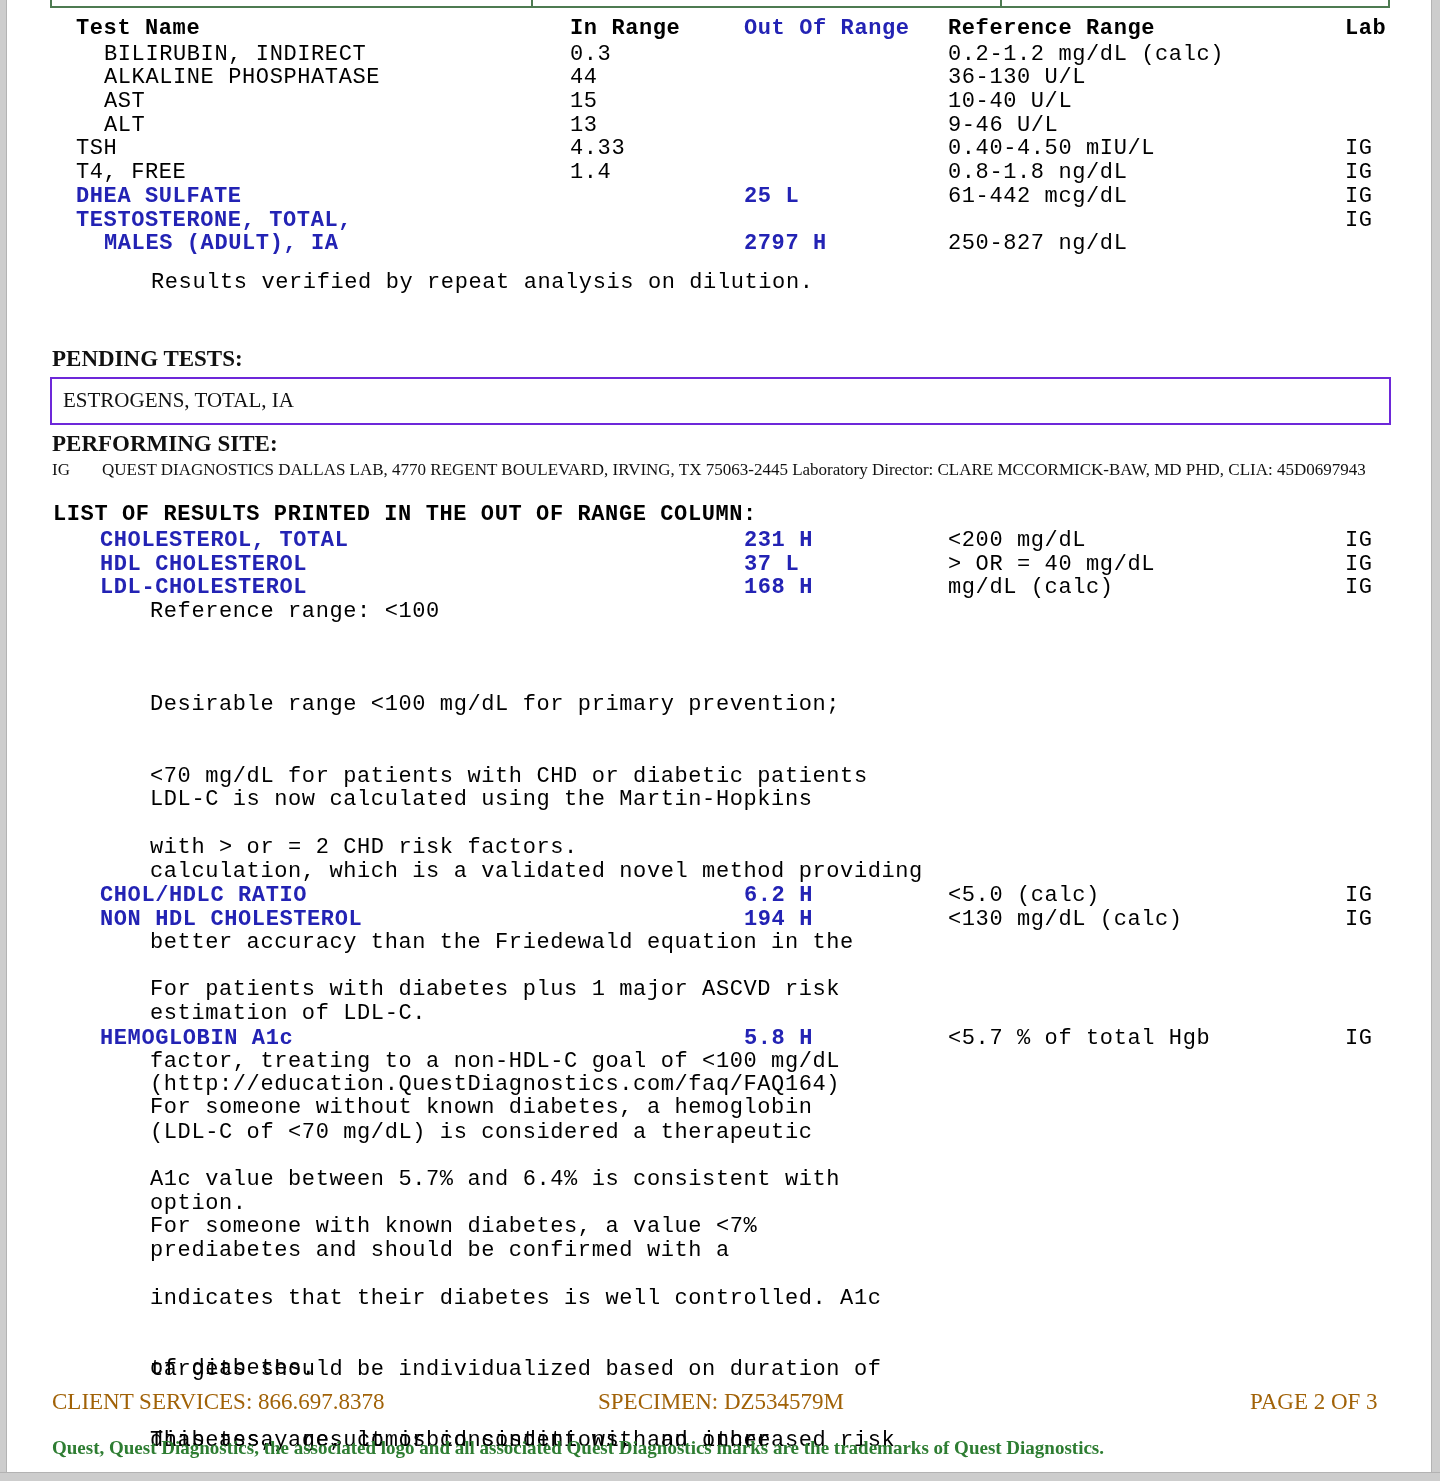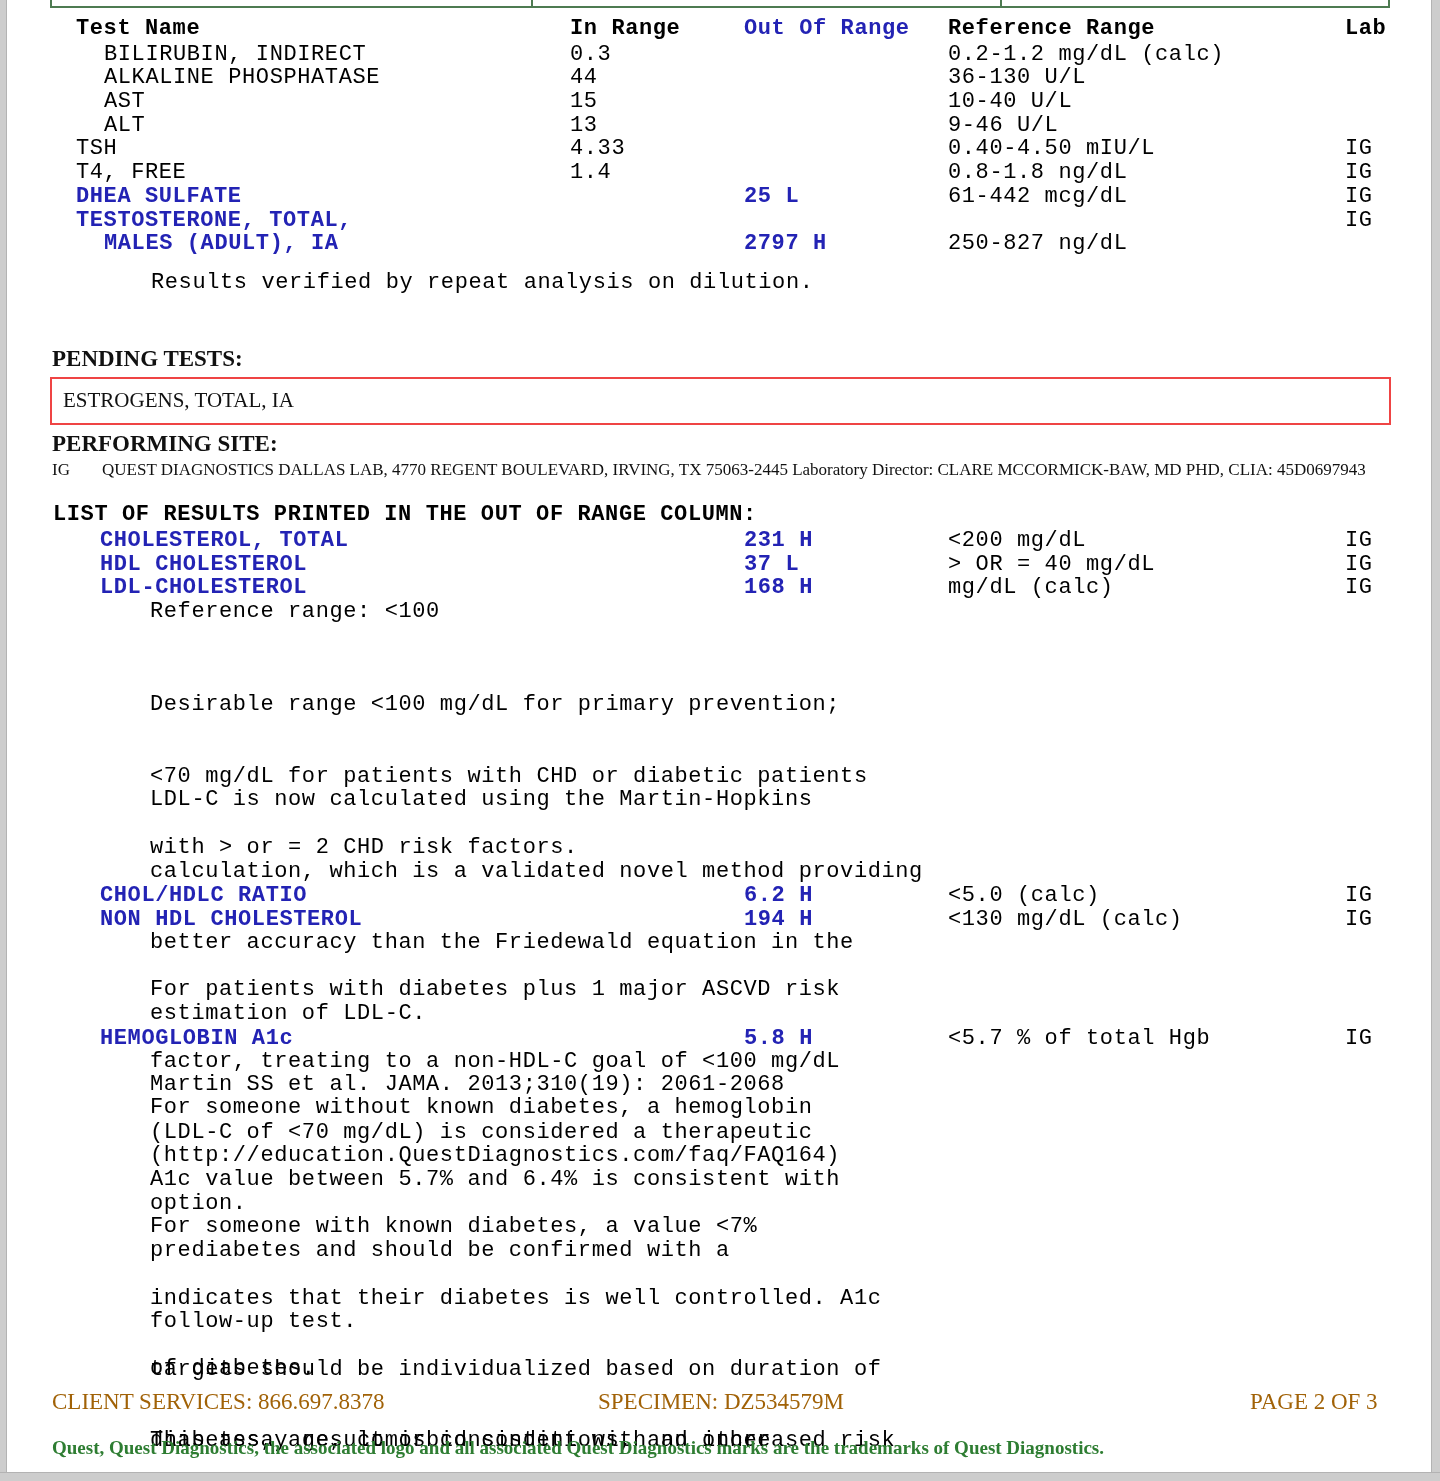--- a/index.html
+++ b/index.html
@@ -19,21 +19,21 @@
   .trow{position:absolute;left:0;width:1432px;height:24px;}
   .cell{position:absolute;top:0;}
   .c1 {left:76px;}  .c1i{left:104px;}
   .c2 {left:570px;} .c3 {left:744px;}
   .c4 {left:948px;} .c5 {left:1345px;}
   .b1 {left:100px;}
   .noteblock{position:absolute;left:150px;line-height:23.7px;}
   .noteblock div{height:23.7px;}
   
   .sectitle{position:absolute;left:52px;font-weight:bold;font-size:23px;color:#111;}
-  .pendbox{position:absolute;left:50px;top:377px;width:1337px;height:44px;border:2px solid #ef4444;background:#fff;}
+  .pendbox{position:absolute;left:50px;top:377px;width:1337px;height:44px;border:2px solid #6d28d9;background:#fff;}
   .pendbox span{position:absolute;left:11px;top:9px;font-size:21px;color:#111;}
   .perfline{position:absolute;top:460px;font-size:17px;color:#111;}
   
   .footitem{position:absolute;font-size:23px;color:#a16207;}
   .trademark{position:absolute;left:52px;top:1437px;font-weight:bold;font-size:19px;}
   
   .edge-left  {position:absolute;left:0;top:0;width:6px;height:1481px;background:#cdcdcd;border-right:1px solid #b3b3b3;}
   .edge-right {position:absolute;right:0;top:0;width:8px;height:1481px;background:#cdcdcd;border-left:1px solid #b3b3b3;}
   .edge-bottom{position:absolute;left:0;bottom:0;width:1440px;height:8px;background:#cdcdcd;border-top:1px solid #b3b3b3;}
 </style>
@@ -142,21 +142,20 @@
     <div>Desirable range &lt;100 mg/dL for primary prevention;</div>
     <div>&lt;70 mg/dL for patients with CHD or diabetic patients</div>
     <div>with &gt; or = 2 CHD risk factors.</div>
   </div>
 
   <div class="noteblock mono" style="top:741px;">
     <div>LDL-C is now calculated using the Martin-Hopkins</div>
     <div>calculation, which is a validated novel method providing</div>
     <div>better accuracy than the Friedewald equation in the</div>
     <div>estimation of LDL-C.</div>
-    <div>Martin SS et al. JAMA. 2013;310(19): 2061-2068</div>
     <div>(http://education.QuestDiagnostics.com/faq/FAQ164)</div>
   </div>
 
   <div class="trow" style="top:883px;">
     <span class="cell b1 monob flag">CHOL/HDLC RATIO</span>
     <span class="cell c3 monob flag">6.2 H</span>
     <span class="cell c4 mono">&lt;5.0 (calc)</span>
     <span class="cell c5 mono">IG</span>
   </div>
   <div class="trow" style="top:907px;">
@@ -177,21 +176,20 @@
     <span class="cell b1 monob flag">HEMOGLOBIN A1c</span>
     <span class="cell c3 monob flag">5.8 H</span>
     <span class="cell c4 mono">&lt;5.7 % of total Hgb</span>
     <span class="cell c5 mono">IG</span>
   </div>
 
   <div class="noteblock mono" style="top:1049px;">
     <div>For someone without known diabetes, a hemoglobin</div>
     <div>A1c value between 5.7% and 6.4% is consistent with</div>
     <div>prediabetes and should be confirmed with a</div>
-    <div>follow-up test.</div>
   </div>
 
   <div class="noteblock mono" style="top:1168px;">
     <div>For someone with known diabetes, a value &lt;7%</div>
     <div>indicates that their diabetes is well controlled. A1c</div>
     <div>targets should be individualized based on duration of</div>
     <div>diabetes, age, comorbid conditions, and other</div>
     
   </div>
 

